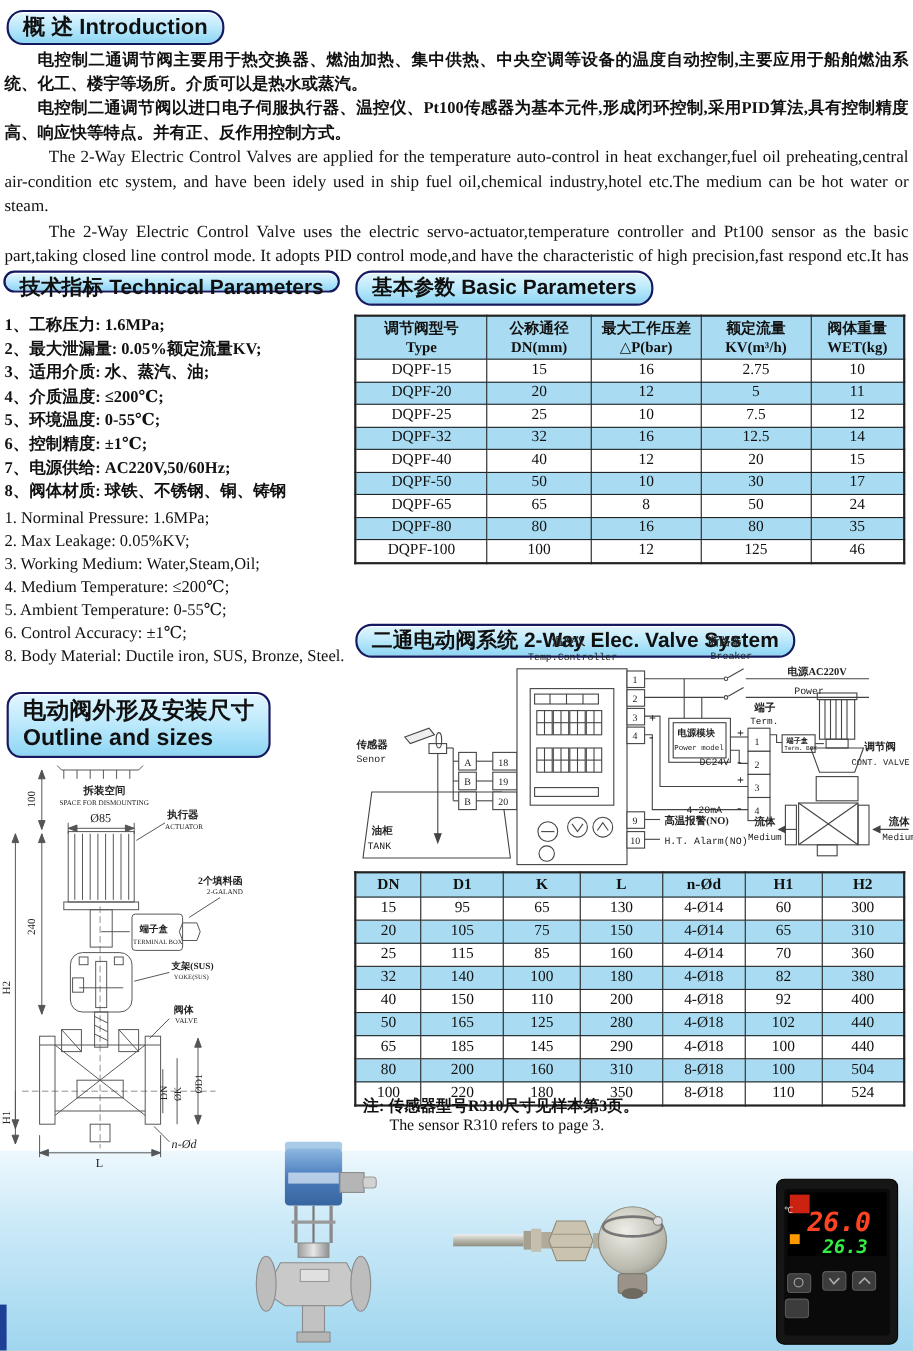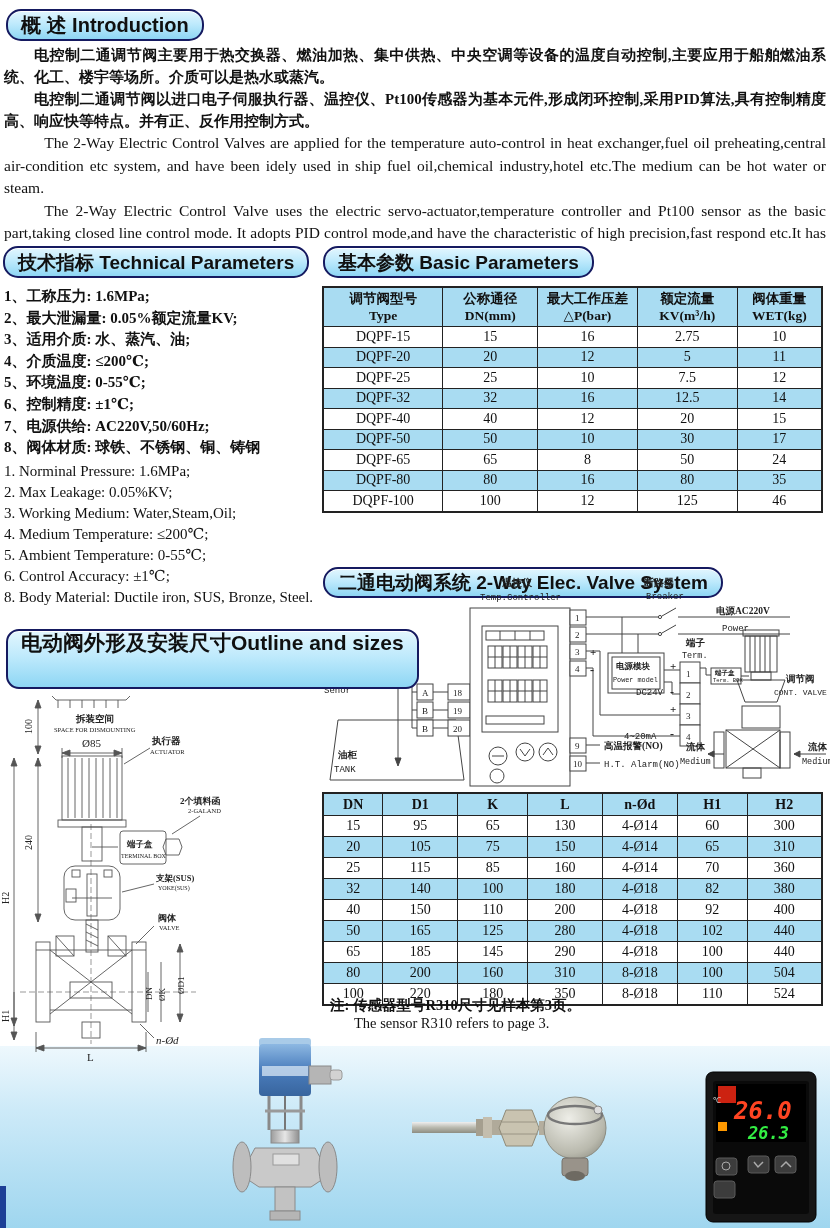--- a/index.html
+++ b/index.html
@@ -3,22 +3,22 @@
 <meta charset="utf-8">
 <style>
   html,body{margin:0;padding:0;background:#888;}
   .page{position:relative;width:830px;height:1228px;background:#ffffff;margin:0 auto;overflow:hidden;
         font-family:"Liberation Serif","DejaVu Serif",serif;color:#111;}
   
   .badge{position:absolute;box-sizing:border-box;border:2.5px solid #151a60;border-radius:15px;
          background:linear-gradient(180deg,#e2f6fe 0%,#bfeafc 45%,#8ed6f4 100%);
          box-shadow:inset 0 1px 0 #fff;
          font-family:"Liberation Sans","DejaVu Sans",sans-serif;font-weight:bold;color:#101010;
-         display:flex;align-items:flex-end;padding:0 13px;white-space:nowrap;}
-  .badge.two{flex-direction:row;align-items:flex-start;justify-content:center;line-height:1.12;}
+         display:flex;align-items:flex-start;padding:0 13px;white-space:nowrap;}
+  .badge.two{flex-direction:column;align-items:flex-start;justify-content:center;line-height:1.12;}
   
   .intro-text{position:absolute;left:4px;top:44px;width:822px;}
   .intro-text p{margin:0;text-align:justify;}
   .intro-text p.cn{font-size:15px;line-height:22px;text-indent:2em;font-weight:bold;}
   .intro-text p.en{font-size:15.5px;line-height:22.5px;text-indent:2.6em;}
   
   .tech-list{position:absolute;left:4px;width:312px;}
   .tech-list .li{white-space:nowrap;}
   .tech-list.cn .li{font-size:15px;line-height:21.6px;font-weight:bold;}
   .tech-list.en .li{font-size:15px;line-height:21px;}
@@ -56,21 +56,21 @@
   <div class="badge" style="left:6px;top:9px;height:32px;font-size:20px;">
     <span>概 述 Introduction</span>
   </div>
   <div class="intro-text">
     <p class="cn">电控制二通调节阀主要用于热交换器、燃油加热、集中供热、中央空调等设备的温度自动控制,主要应用于船舶燃油系统、化工、楼宇等场所。介质可以是热水或蒸汽。</p>
     <p class="cn">电控制二通调节阀以进口电子伺服执行器、温控仪、Pt100传感器为基本元件,形成闭环控制,采用PID算法,具有控制精度高、响应快等特点。并有正、反作用控制方式。</p>
     <p class="en">The 2-Way Electric Control Valves are applied for the  temperature auto-control in heat exchanger,fuel oil preheating,central air-condition etc system, and have been idely used in ship fuel oil,chemical industry,hotel etc.The medium can be hot water or steam.</p>
     <p class="en">The 2-Way Electric Control Valve uses the electric  servo-actuator,temperature controller and Pt100 sensor as the basic part,taking closed line control mode. It adopts PID control mode,and have the characteristic of high precision,fast respond etc.It has direct and reverse action two modes.</p>
   </div>
 
-  <div class="badge" style="left:3px;top:246px;height:32px;font-size:19px;">
+  <div class="badge" style="left:3px;top:246px;height:20px;font-size:19px;">
     <span>技术指标 Technical Parameters</span>
   </div>
   <div class="tech-list cn" style="top:286px;">
       <div class="li">1、工称压力: 1.6MPa;</div>
       <div class="li">2、最大泄漏量: 0.05%额定流量KV;</div>
       <div class="li">3、适用介质: 水、蒸汽、油;</div>
       <div class="li">4、介质温度: ≤200℃;</div>
       <div class="li">5、环境温度: 0-55℃;</div>
       <div class="li">6、控制精度: ±1℃;</div>
       <div class="li">7、电源供给: AC220V,50/60Hz;</div>

